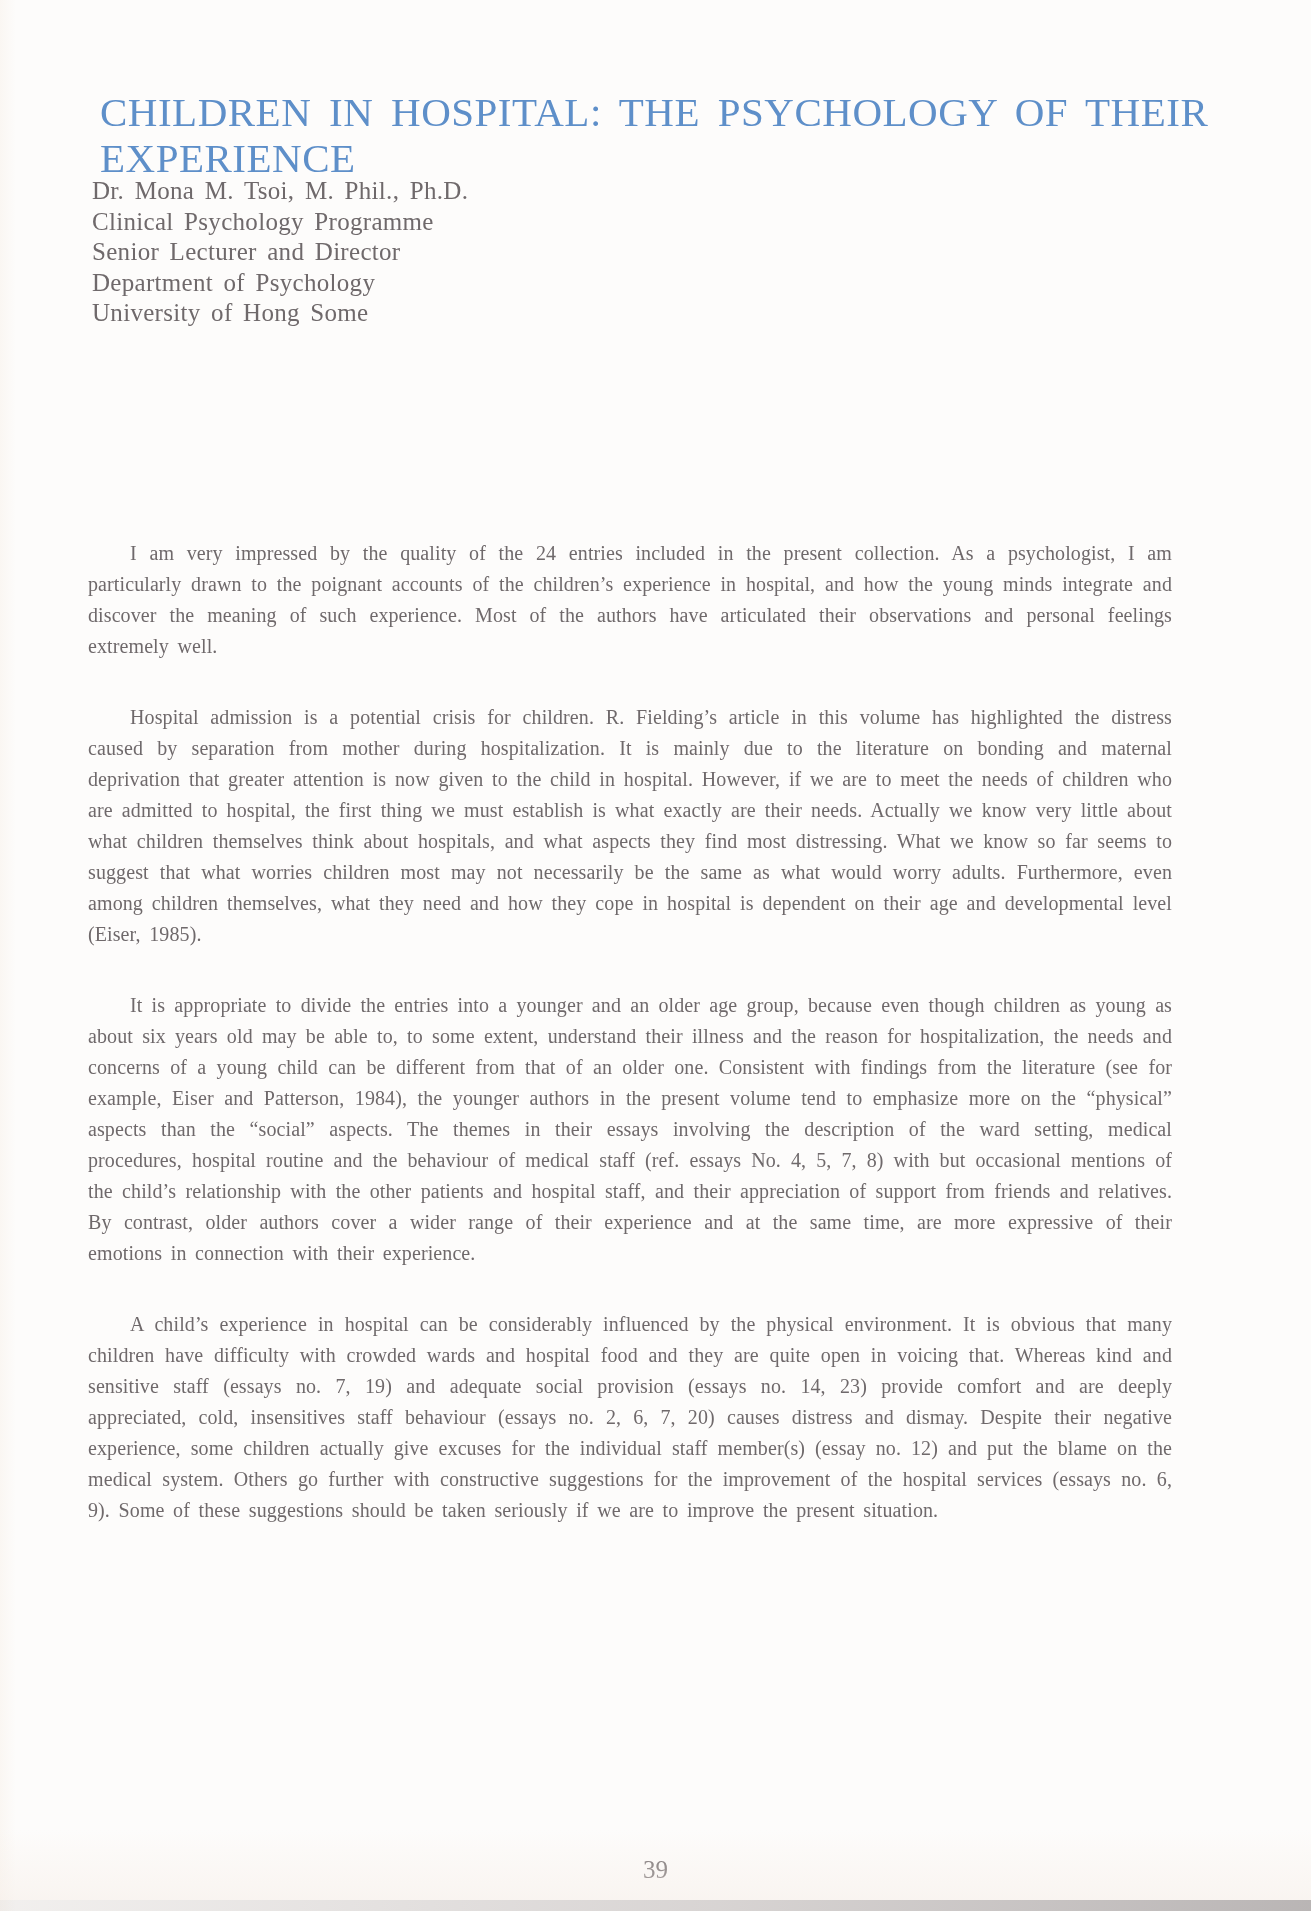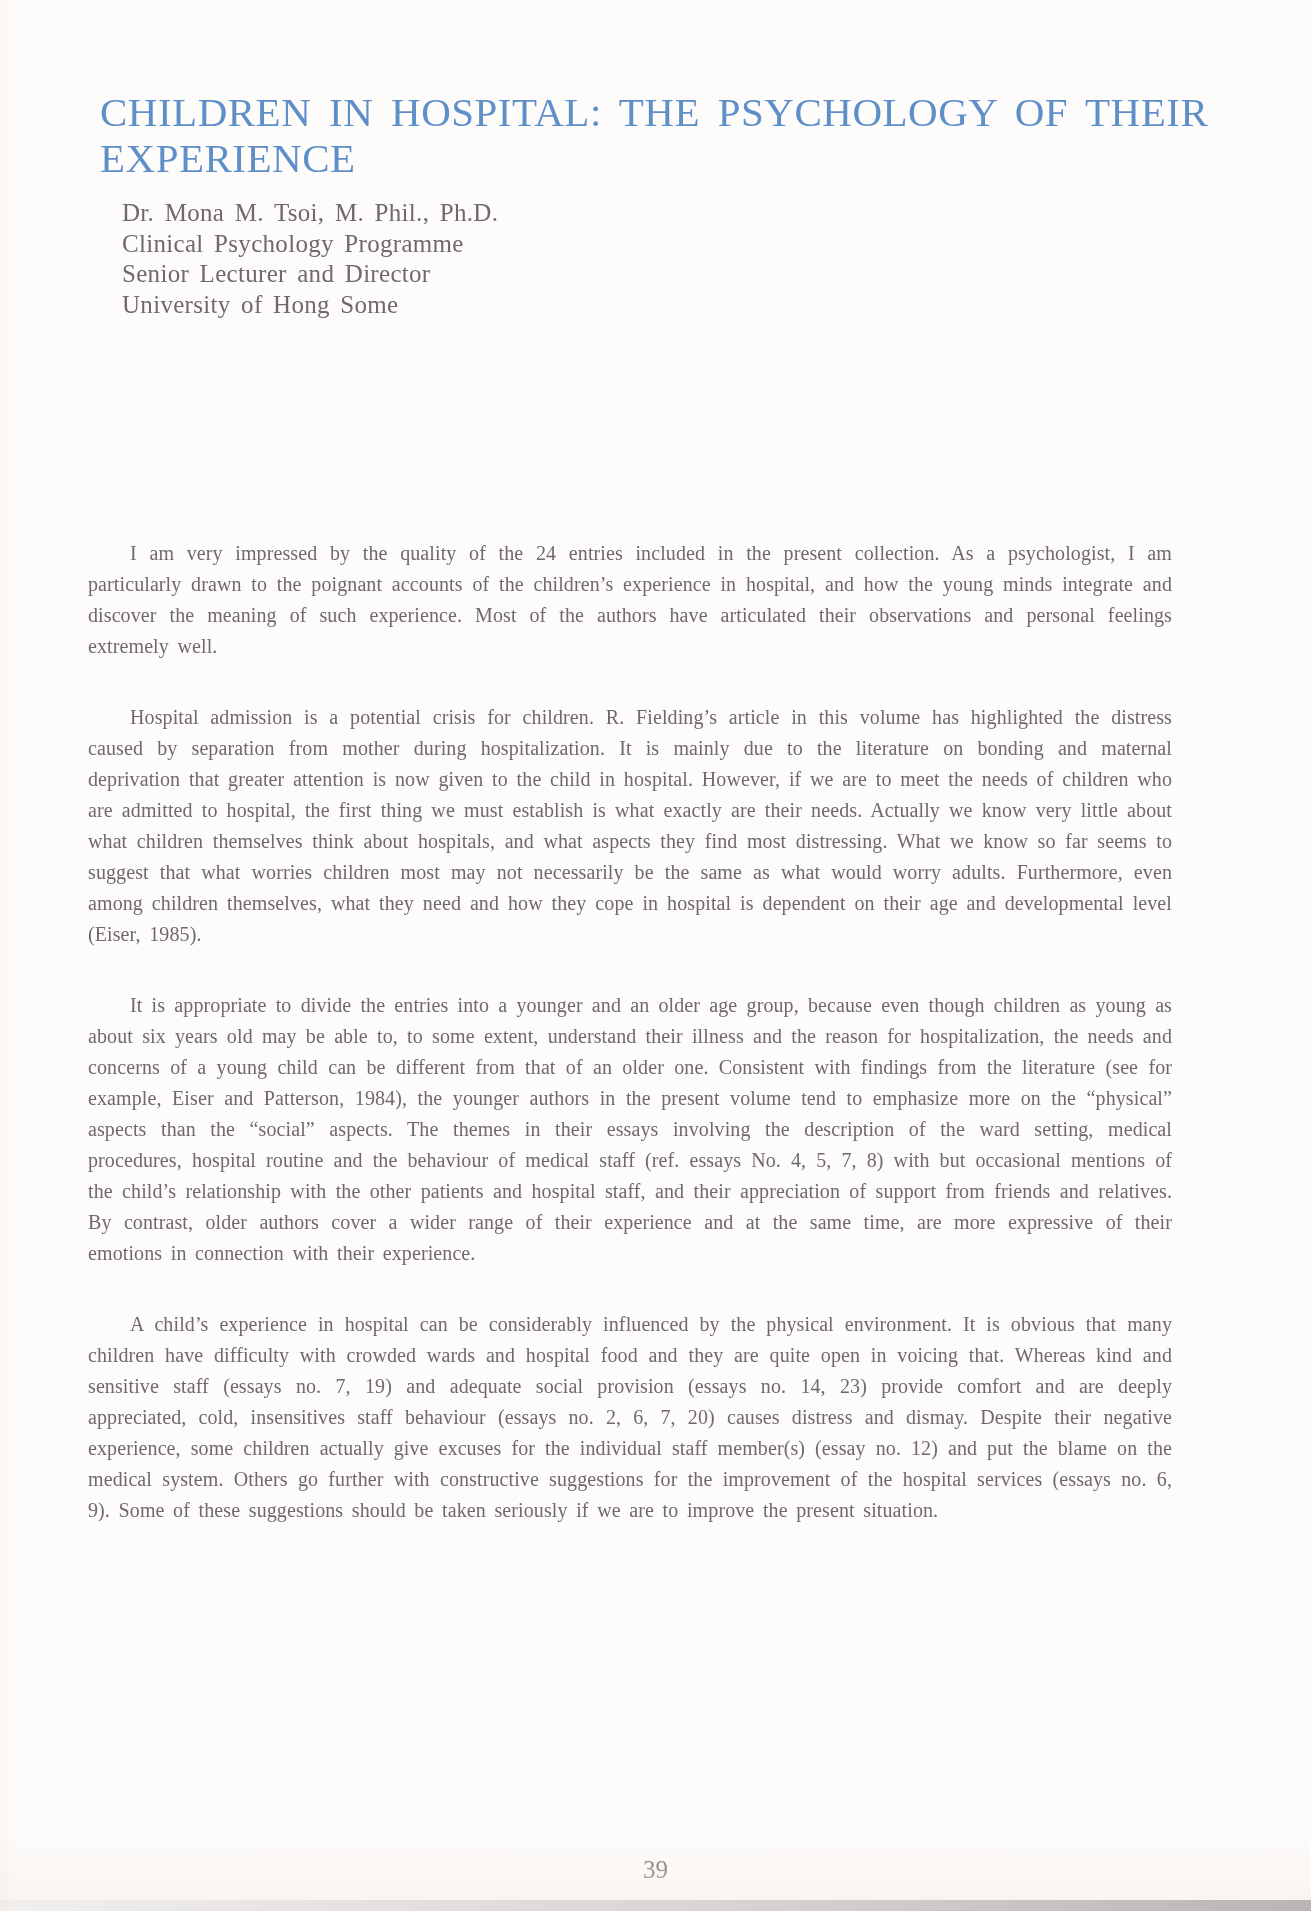--- a/index.html
+++ b/index.html
@@ -28,27 +28,26 @@
     letter-spacing: 0.5px;
     word-spacing: 7px;
   }
   .article-title .t-line {
     display: block;
     white-space: nowrap;
   }
   .author-block {
     position: absolute;
     left: 92px;
-    top: 198px;
+    top: 176px;
     font-size: 25px;
     line-height: 30.5px;
     color: var(--ink, #6a6567);
     letter-spacing: 0.3px;
     word-spacing: 4px;
-    margin-left: 30px;
   }
   .body-text {
     position: absolute;
     left: 88px;
     top: 538px;
     width: 1084px;
     font-size: 20px;
     line-height: 31px;
     color: var(--ink, #6f696b);
     text-align: justify;
@@ -106,20 +105,21 @@
 
   <h1 class="article-title">
     <span class="t-line">CHILDREN IN HOSPITAL: THE PSYCHOLOGY OF THEIR</span>
     <span class="t-line">EXPERIENCE</span>
   </h1>
 
   <div class="author-block">
     <div>Dr. Mona M. Tsoi, M. Phil., Ph.D.</div>
     <div>Clinical Psychology Programme</div>
     <div>Senior Lecturer and Director</div>
+    <div>Department of Psychology</div>
     <div>University of Hong Some</div>
   </div>
 
   <div class="body-text">
     <p>I am very impressed by the quality of the 24 entries included in the present collection. As a psychologist, I am particularly drawn to the poignant accounts of the children’s experience in hospital, and how the young minds integrate and discover the meaning of such experience. Most of the authors have articulated their observations and personal feelings extremely well.</p>
     <p>Hospital admission is a potential crisis for children. R. Fielding’s article in this volume has highlighted the distress caused by separation from mother during hospitalization. It is mainly due to the literature on bonding and maternal deprivation that greater attention is now given to the child in hospital. However, if we are to meet the needs of children who are admitted to hospital, the first thing we must establish is what exactly are their needs. Actually we know very little about what children themselves think about hospitals, and what aspects they find most distressing. What we know so far seems to suggest that what worries children most may not necessarily be the same as what would worry adults. Furthermore, even among children themselves, what they need and how they cope in hospital is dependent on their age and developmental level (Eiser, 1985).</p>
     <p>It is appropriate to divide the entries into a younger and an older age group, because even though children as young as about six years old may be able to, to some extent, understand their illness and the reason for hospitalization, the needs and concerns of a young child can be different from that of an older one. Consistent with findings from the literature (see for example, Eiser and Patterson, 1984), the younger authors in the present volume tend to emphasize more on the “physical” aspects than the “social” aspects. The themes in their essays involving the description of the ward setting, medical procedures, hospital routine and the behaviour of medical staff (ref. essays No. 4, 5, 7, 8) with but occasional mentions of the child’s relationship with the other patients and hospital staff, and their appreciation of support from friends and relatives. By contrast, older authors cover a wider range of their experience and at the same time, are more expressive of their emotions in connection with their experience.</p>
     <p>A child’s experience in hospital can be considerably influenced by the physical environment. It is obvious that many children have difficulty with crowded wards and hospital food and they are quite open in voicing that. Whereas kind and sensitive staff (essays no. 7, 19) and adequate social provision (essays no. 14, 23) provide comfort and are deeply appreciated, cold, insensitives staff behaviour (essays no. 2, 6, 7, 20) causes distress and dismay. Despite their negative experience, some children actually give excuses for the individual staff member(s) (essay no. 12) and put the blame on the medical system. Others go further with constructive suggestions for the improvement of the hospital services (essays no. 6, 9). Some of these suggestions should be taken seriously if we are to improve the present situation.</p>
   </div>
 

